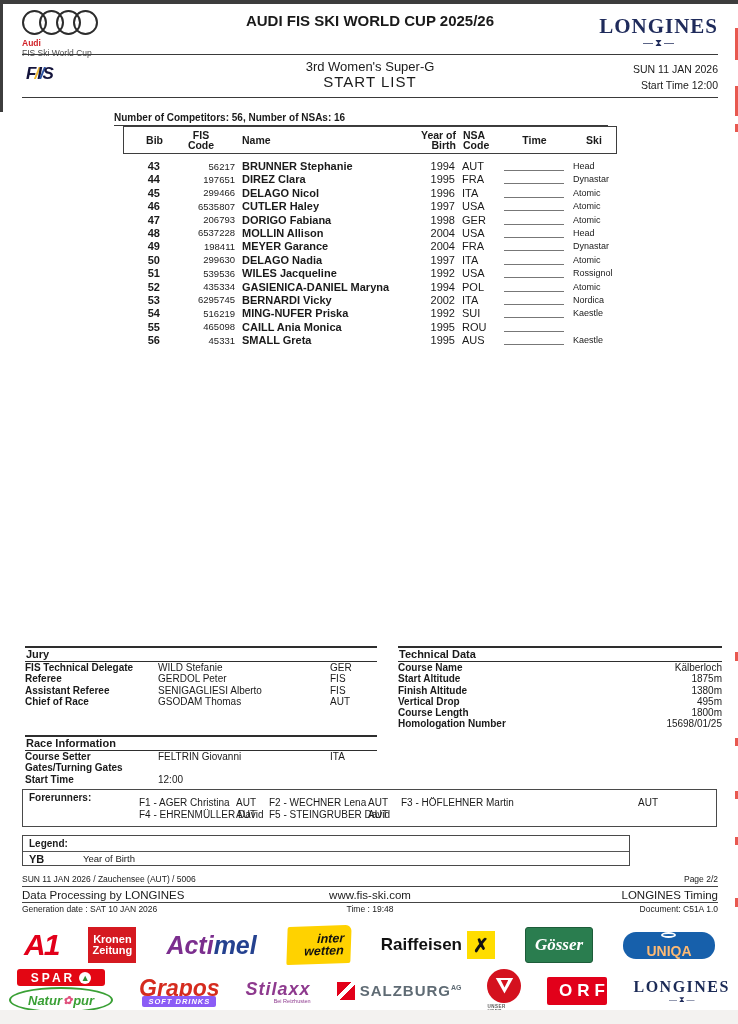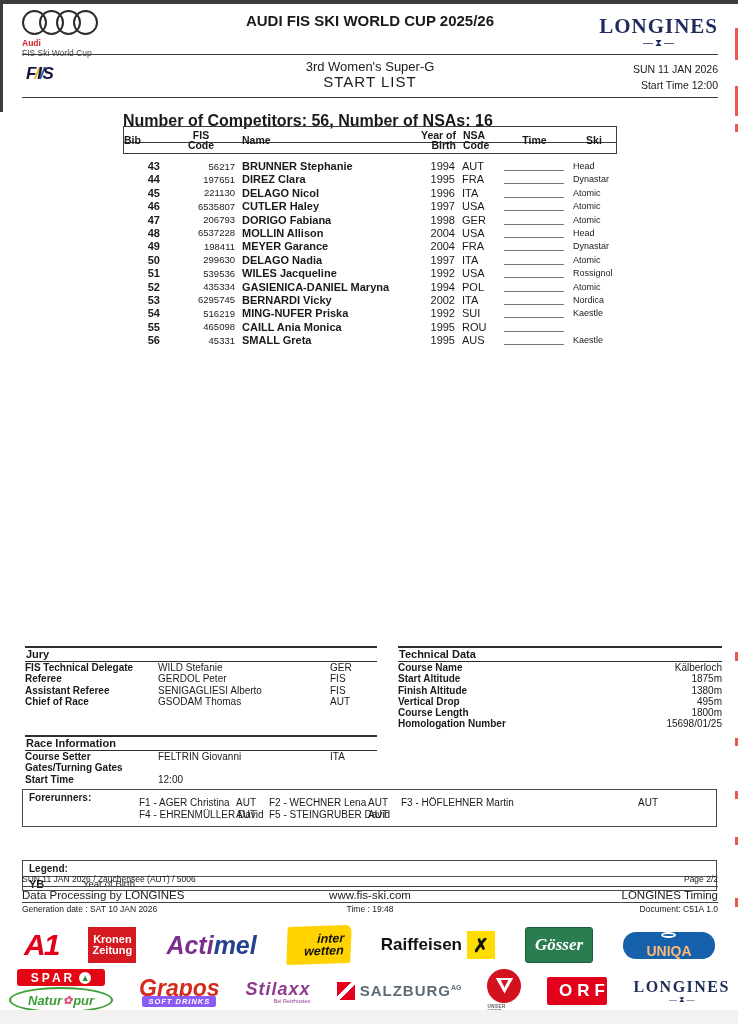--- a/index.html
+++ b/index.html
@@ -27,27 +27,27 @@
   .wing-glass::before{content:"—";margin-right:2px;}
   .wing-glass::after{content:"—";margin-left:2px;}
   .fis-logo{position:absolute;left:26px;top:64px;font-weight:bold;font-size:17px;font-style:italic;color:#14143c;}
   .fis-logo .sl1{color:#edb62c;font-weight:bold;margin:0 -2px;}
   .fis-logo .sl2{color:#2c55a5;font-weight:bold;margin:0 -2px;}
   .race-title{position:absolute;left:120px;top:59px;width:500px;text-align:center;font-size:13px;}
   .start-list{position:absolute;left:120px;top:73px;width:500px;text-align:center;font-size:15px;font-weight:500;letter-spacing:1px;}
   .hdr-right2{position:absolute;right:20px;top:61px;text-align:right;font-size:10.5px;line-height:16px;}
 
   
-  .ncomp{position:absolute;left:123px;top:112px;width:494px;font-size:16px;font-weight:bold;
-         border-bottom:1px solid #3a3a3a;padding-bottom:12px;}
+  .ncomp{position:absolute;left:114px;top:112px;width:494px;font-size:10px;font-weight:bold;
+         border-bottom:1px solid #3a3a3a;padding-bottom:2px;}
   .thead{position:absolute;left:123px;top:126px;width:494px;height:28px;border:1.5px solid #3e3e3e;
          box-sizing:border-box;display:grid;grid-template-columns:39px 76px 168px 49px 40px 77px 42px;
          align-items:center;font-size:10.5px;font-weight:bold;}
   .thead .two{line-height:10.5px;}
-  .h-bib{text-align:left;}
+  .h-bib{text-align:right;}
   .h-fis{text-align:center;}
   .h-name{padding-left:3px;}
   .h-yob{text-align:right;}
   .h-nsa{padding-left:7px;}
   .h-time{text-align:center;}
   .h-ski{text-align:center;}
   .tbody{position:absolute;left:123px;top:157px;width:494px;}
   .trow{display:grid;grid-template-columns:39px 76px 168px 49px 40px 77px 42px;height:13.4px;align-items:center;}
   .c-bib{font-size:11px;font-weight:bold;text-align:right;padding-right:2px;}
   .c-fis{font-size:9.5px;text-align:right;padding-right:3px;color:#222;}
@@ -68,21 +68,21 @@
   .lbl{font-weight:bold;}
   .jury-box{left:25px;top:646px;width:352px;}
   .tech-box{left:398px;top:646px;width:324px;}
   .race-box{left:25px;top:735px;width:352px;}
   .val-r{text-align:right;}
 
   .fr-box{position:absolute;left:22px;top:789px;width:695px;height:38px;border:1.2px solid #4a4a4a;box-sizing:border-box;}
   .fr-title{position:absolute;left:6px;top:2px;font-size:10px;font-weight:bold;}
   .fr-cell{position:absolute;font-size:10px;white-space:nowrap;}
 
-  .legend-box{position:absolute;left:22px;top:835px;width:695px;height:31px;border:1.2px solid #4a4a4a;box-sizing:border-box;margin-top:25px;}
+  .legend-box{position:absolute;left:22px;top:835px;width:608px;height:31px;border:1.2px solid #4a4a4a;box-sizing:border-box;}
   .legend-title{position:absolute;left:6px;top:2px;font-size:10px;font-weight:bold;}
   .legend-rule{position:absolute;left:0;right:0;top:15px;border-top:1px solid #555;}
   .legend-key{position:absolute;left:6px;top:17px;font-size:11px;font-weight:bold;}
   .legend-val{position:absolute;left:60px;top:17px;font-size:9.5px;}
 
   
   .foot{position:absolute;left:22px;right:20px;}
   .f1{top:874px;font-size:8.5px;display:flex;justify-content:space-between;}
   .frule1{top:886px;border-top:1px solid #444;}
   .f2{top:889px;font-size:11.5px;}
@@ -217,21 +217,21 @@
     <span class="c-bib">44</span>
     <span class="c-fis">197651</span>
     <span class="c-name">DIREZ Clara</span>
     <span class="c-yob">1995</span>
     <span class="c-nsa">FRA</span>
     <span class="c-time"><i class="time-line"></i></span>
     <span class="c-ski">Dynastar</span>
   </div>
       <div class="trow">
     <span class="c-bib">45</span>
-    <span class="c-fis">221130</span>
+    <span class="c-fis">299466</span>
     <span class="c-name">DELAGO Nicol</span>
     <span class="c-yob">1996</span>
     <span class="c-nsa">ITA</span>
     <span class="c-time"><i class="time-line"></i></span>
     <span class="c-ski">Atomic</span>
   </div>
       <div class="trow">
     <span class="c-bib">46</span>
     <span class="c-fis">6535807</span>
     <span class="c-name">CUTLER Haley</span>

